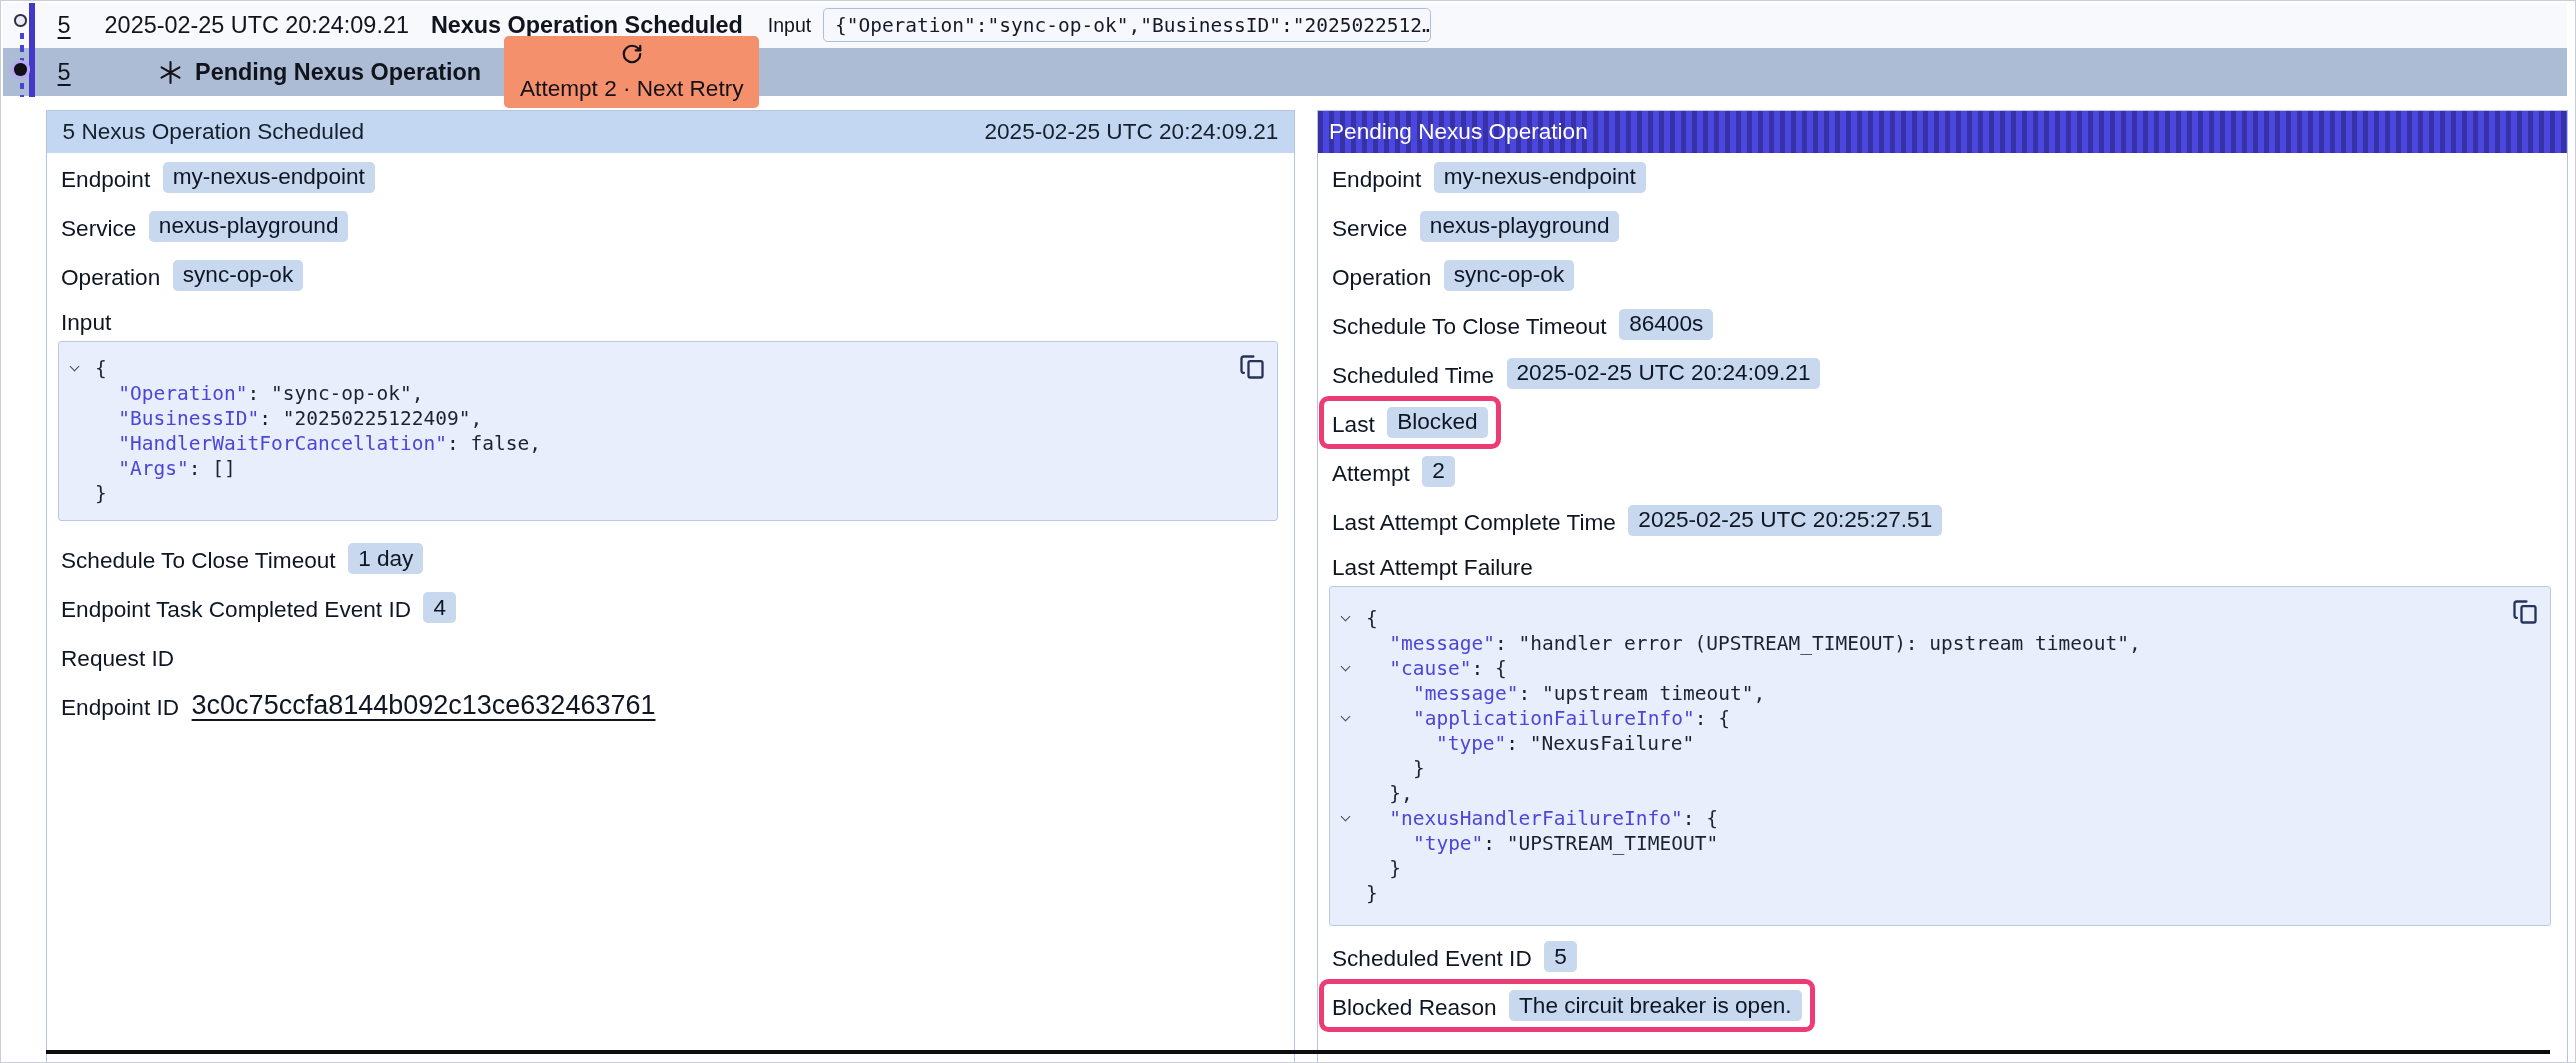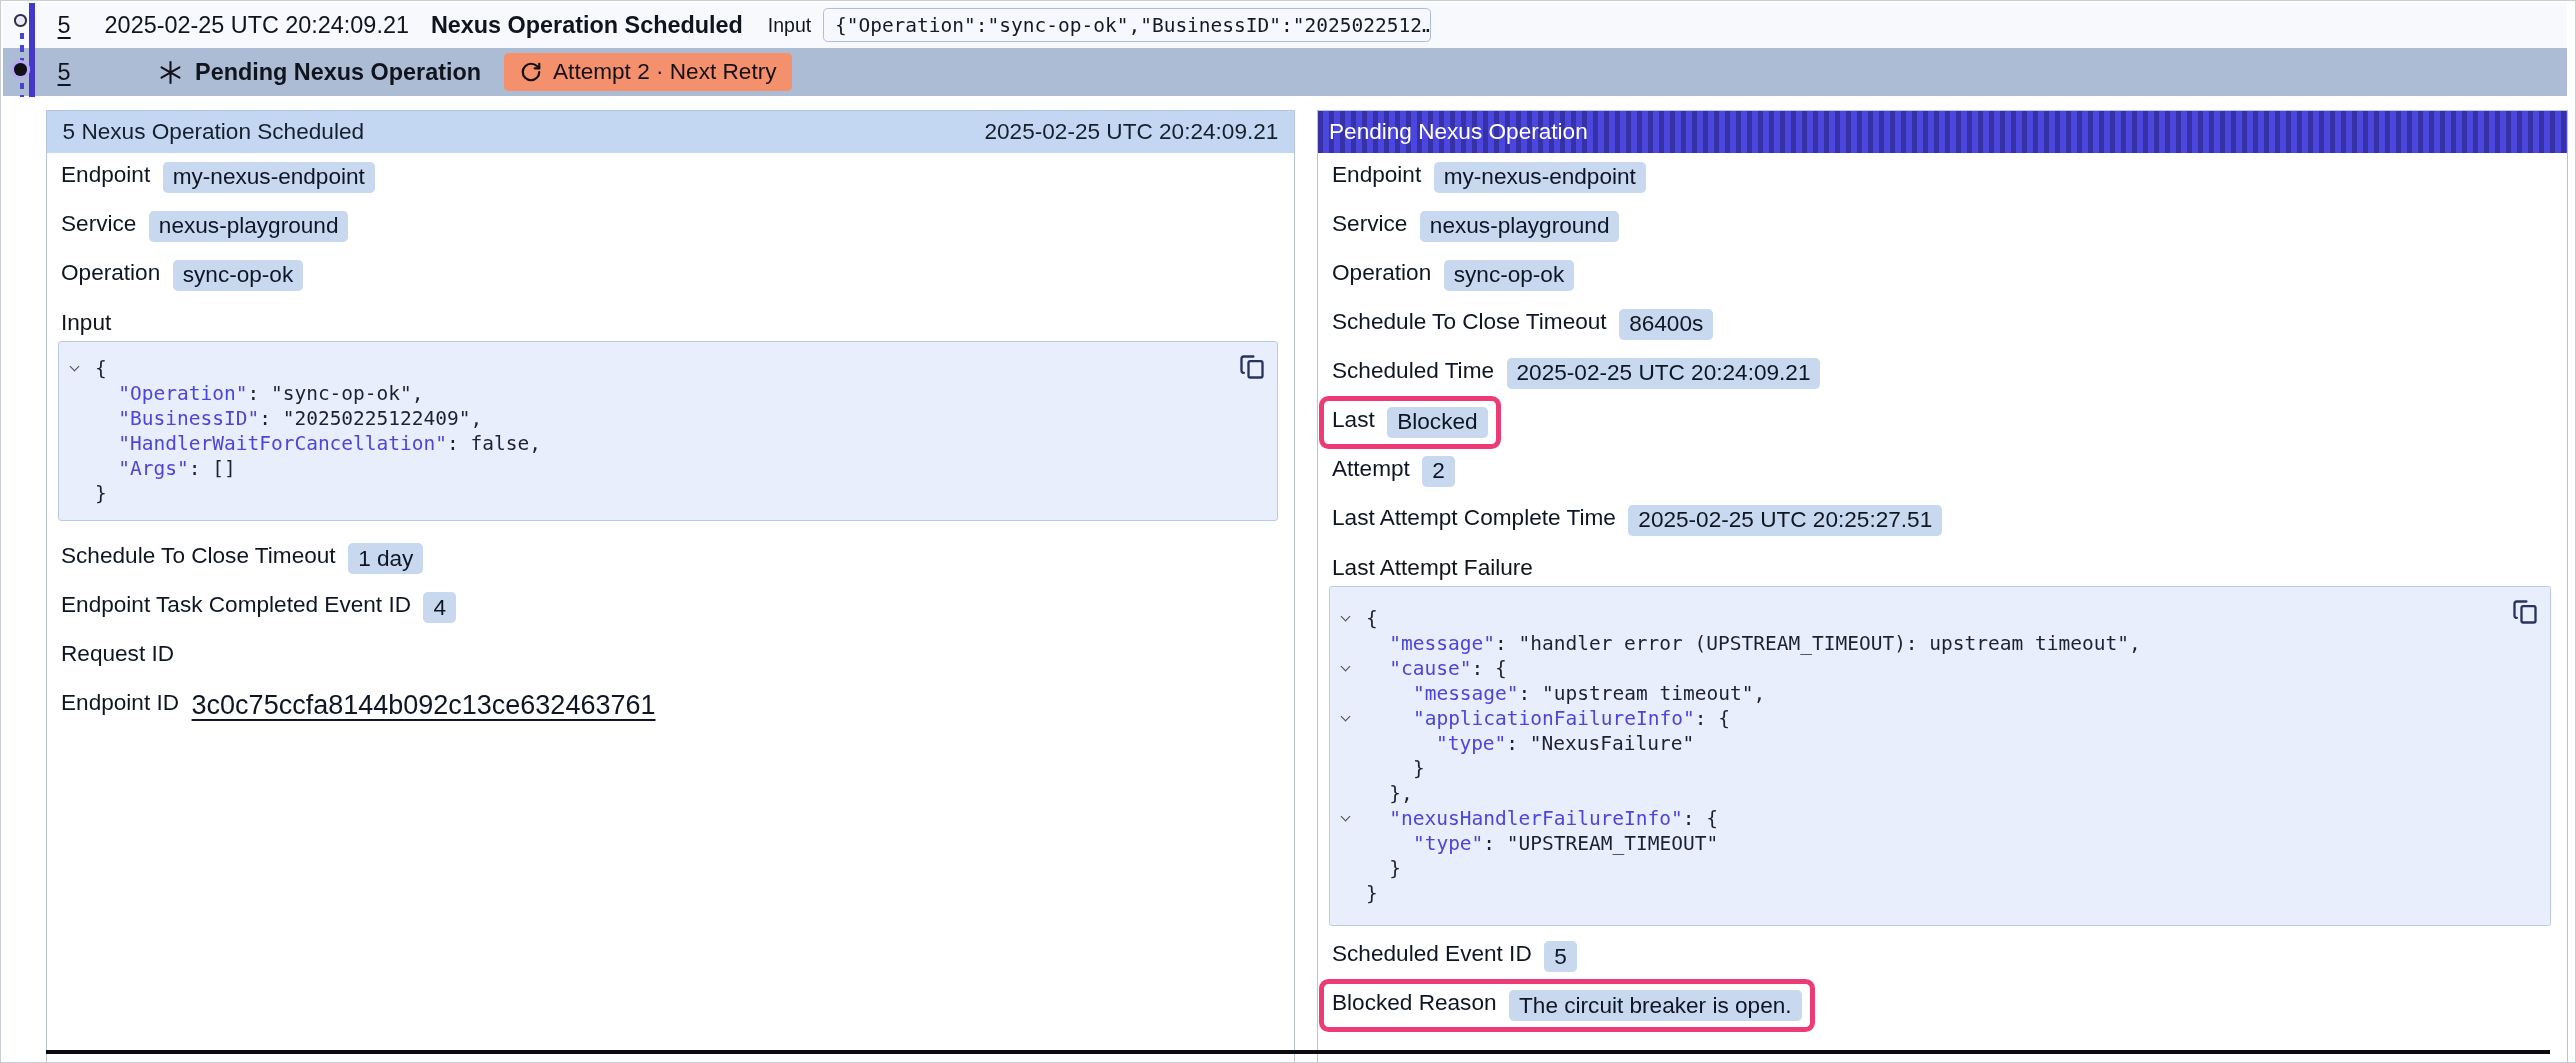--- a/index.html
+++ b/index.html
@@ -20,41 +20,41 @@
   .row2 .row-title { margin-left:12.5px; }
   .input-mini-label { font-size:19.5px; font-weight:500; margin-left:25px; }
   .input-preview-chip {
     margin-left:11.7px; background:#f6f8fd; border:1.6px solid #aebdd9; border-radius:4.7px;
     font-family:"DejaVu Sans Mono",monospace; font-size:19.5px; padding:4.7px 11px;
     white-space:nowrap; overflow:hidden; max-width:608px; color:#141a26;
   }
   .asterisk-wrap { margin-left:87px; display:flex; align-items:center; }
   .retry-badge {
     margin-left:23.4px; display:flex; align-items:center; gap:11px;
-    background:#f5906c; border-radius:4.7px; padding:6.2px 15.6px; font-size:22.6px; color:#141118;
+    background:#f5906c; border-radius:4.7px; padding:6.2px 15.6px; font-size:22.6px; color:#141118;flex-direction:column;
   }
   
   .tl-circle { position:absolute; left:13.3px; top:13.3px; width:12.5px; height:12.5px;
     border:2.3px solid #2f3040; border-radius:50%; background:#e9e9f8; z-index:3; }
   .tl-dash { position:absolute; left:18.7px; top:32px; width:3.9px; height:64px; z-index:3;
     background:repeating-linear-gradient(180deg,#4a43d2 0 6.2px,transparent 6.2px 12.5px); }
   .tl-dot { position:absolute; left:13.3px; top:62px; width:12.5px; height:12.5px; z-index:4;
     background:#101016; border-radius:50%; box-shadow:0 0 0 3.1px #b7a9f2; }
   .tl-bar { position:absolute; left:28px; top:1.6px; width:5.5px; height:94px; background:#4338ca; z-index:3; }
   
   .panel { position:absolute; top:109px; height:959px; background:#fff; border:1.6px solid #b6c4df; }
   .panel-left { left:45px; width:1249px; }
   .panel-right { left:1316px; width:1251px; }
   .panel-header { height:42px; display:flex; align-items:center; justify-content:space-between;
     padding:0 15.6px; font-size:22.6px; font-weight:500; }
   .panel-left .panel-header { background:#c3d7f2; color:#15202c;gap:38px; }
   .panel-right .panel-header { color:#ffffff; padding:0 11px;
     background:repeating-linear-gradient(90deg,#3631a6 0 5.5px,#4b47de 5.5px 11px); }
   .panel-body { padding:8.6px 14px 0 14px; }
-  .field-row { display:flex; align-items:flex-start; height:31px; margin-bottom:18px; width:max-content; position:relative; }
+  .field-row { display:flex; align-items:flex-end; height:31px; margin-bottom:18px; width:max-content; position:relative; }
   .field-label { font-size:22.6px; color:#0e1624; margin-right:12.5px; white-space:nowrap; }
   .chip { background:#c8d8ef; border-radius:4.7px; padding:15px 10px; height:31px;
     display:flex; align-items:center; font-size:22.6px; color:#0e1624; white-space:nowrap; }
   .link-value { font-size:27px; color:#0e1624; text-decoration:underline; text-underline-offset:4.7px; cursor:pointer; }
   .field-row.hl::before { content:""; position:absolute; top:-11px; bottom:-11px; left:-13.3px; right:-13.3px;
     border:5.5px solid #ed3c75; border-radius:9.4px; z-index:6; pointer-events:none; }
   .section-label { font-size:22.6px; margin:3.1px 0 4.7px 0; height:28px; display:flex; align-items:center; }
   .code-block { position:relative; background:#e8eefc; border:0.8px solid #bcc9e3; border-radius:3.1px;
     margin:0 1.6px 22px -3.1px; padding:14px 15.6px 14px 0; }
   .panel-right .code-block { padding:18.7px 15.6px 18.7px 0; margin-bottom:15.6px; }

